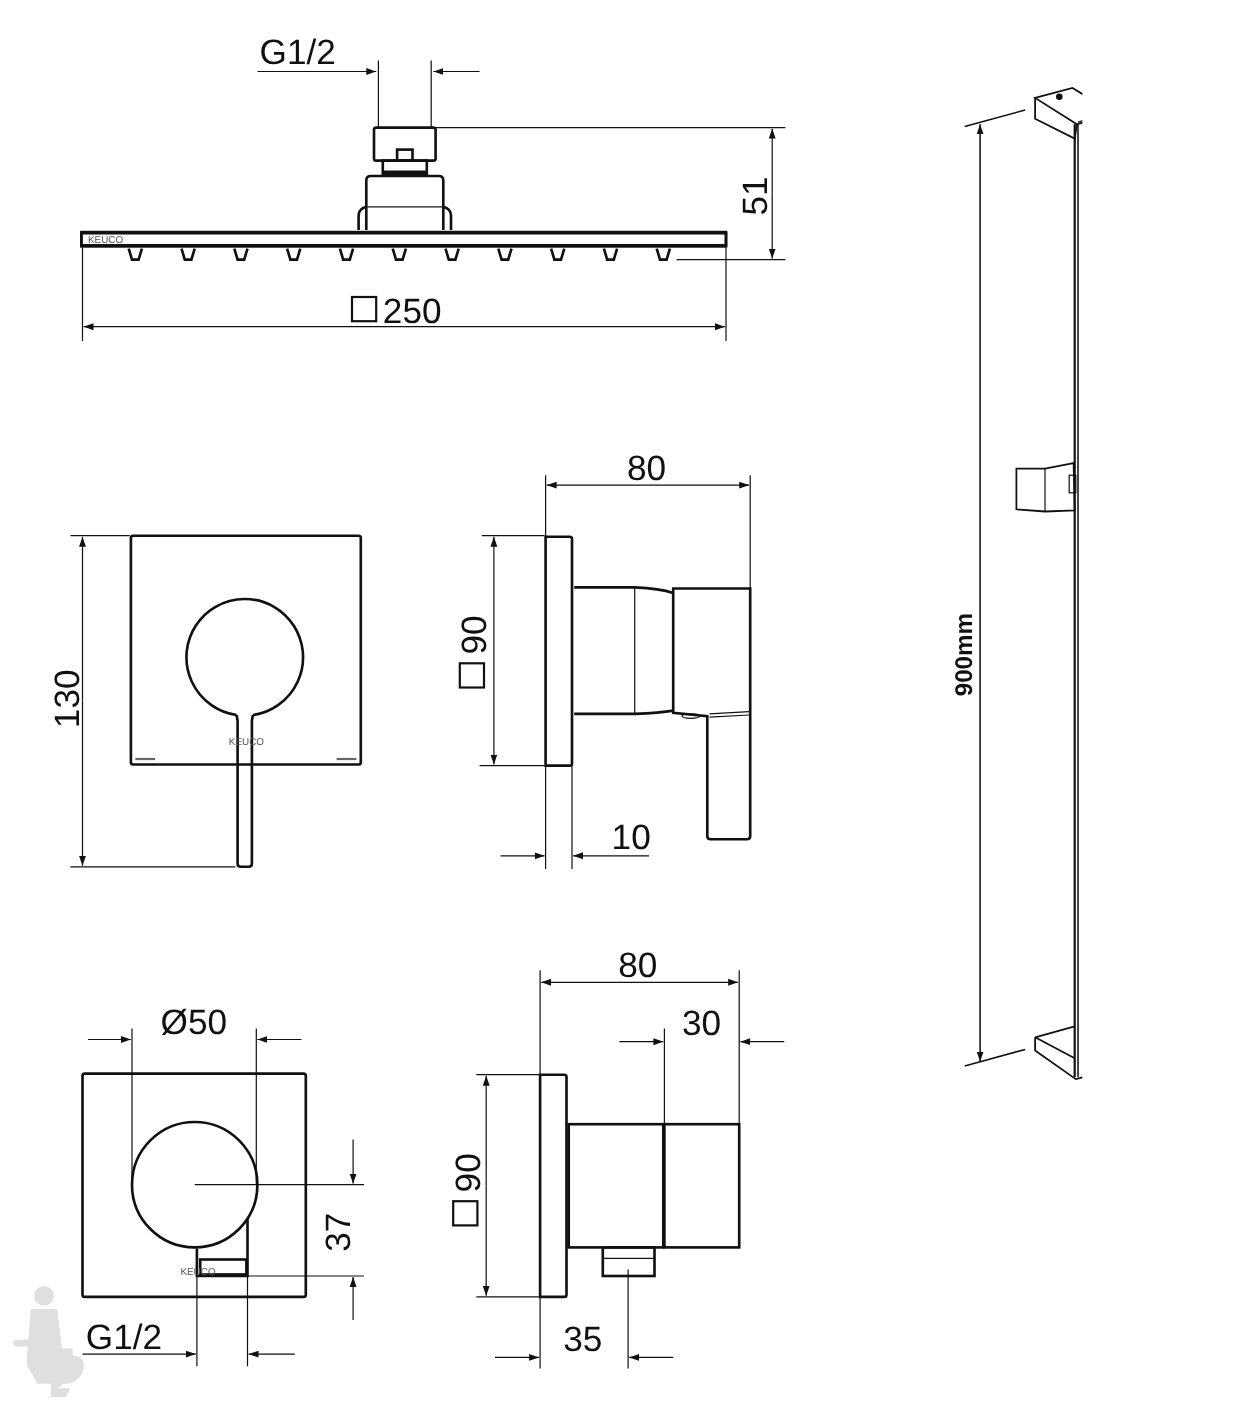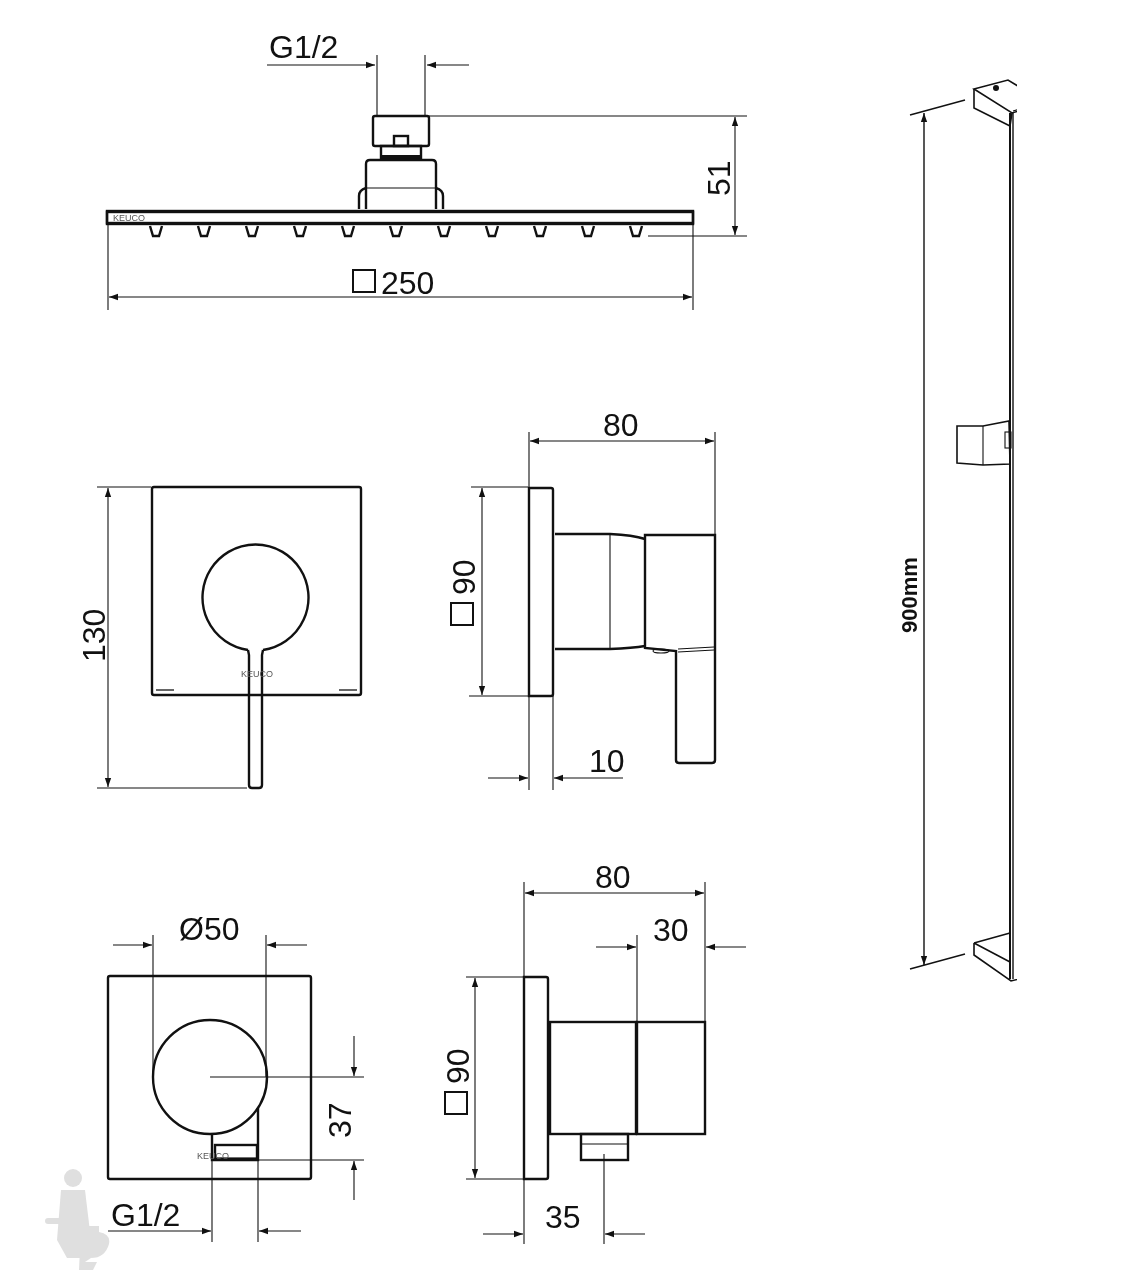--- a/index.html
+++ b/index.html
@@ -1,16 +1,16 @@
 <!DOCTYPE html>
 <html><head>
 <meta charset="utf-8">
 <style>
   html, body { margin: 0; padding: 0; background: #ffffff; }
-  #canvas { position: relative; width: 984px; height: 1279px; overflow: hidden; background: #ffffff; margin-left: 33px; }
+  #canvas { position: relative; width: 984px; height: 1279px; overflow: hidden; background: #ffffff; }
   svg { position: absolute; left: 0; top: 0; }
   .ln { stroke: #111; fill: none; }
   .thk { stroke-width: 2.4; }
   .thn { stroke-width: 1.1; }
   .dim { font-family: "Liberation Sans", sans-serif; font-size: 32px; fill: #111; }
   .dim-sm { font-family: "Liberation Sans", sans-serif; font-size: 22px; fill: #111; font-weight: bold; }
   .brand { font-family: "Liberation Sans", sans-serif; font-size: 9px; fill: #555; }
   .wm { font-family: "DejaVu Sans", sans-serif; font-size: 11px; fill: #d6d6d6; }
 </style>
 </head>

